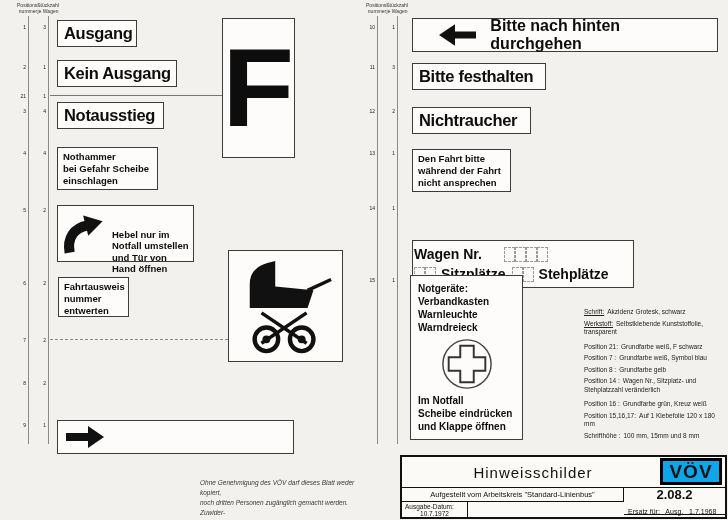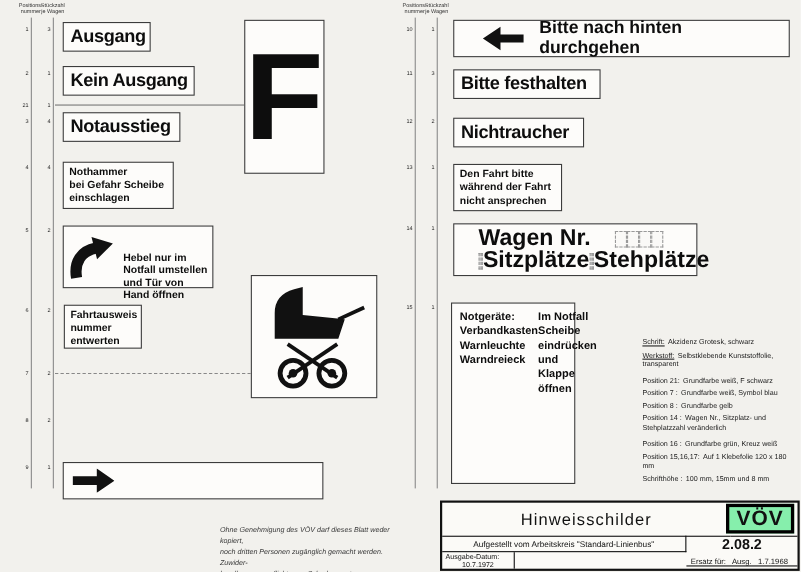--- a/index.html
+++ b/index.html
@@ -20,41 +20,41 @@
   .big{display:flex;align-items:center;padding:0 6px;font-size:16.5px;letter-spacing:-0.3px;white-space:nowrap;}
   .small{font-size:9.5px;line-height:12px;padding:3px 5px;}
   .small div{white-space:nowrap;}
   .fsign{display:flex;align-items:center;justify-content:center;}
   .fletter{font-size:112px;font-weight:bold;transform:scaleX(1.05);line-height:1;}
   .iconbox{display:flex;align-items:center;justify-content:center;}
   .arrow-right-sign{display:flex;align-items:center;justify-content:space-between;padding:0 8px;font-size:18px;}
   .arrow-left-sign{display:flex;align-items:center;gap:14px;padding:0 26px;font-size:16px;}
   .hebel{display:flex;align-items:center;gap:6px;padding:2px 4px;}
   .hebel .txt{font-size:9.5px;line-height:11.5px;font-weight:bold;margin-top:36px;}
-  .wagen{padding:3px 22px;font-size:21px;}
+  .wagen{padding:3px 1px;font-size:14px;margin-top:37px;}
   .wrow{display:flex;align-items:center;height:20px;}
   .dbox{display:inline-block;width:11px;height:15px;border:1px dashed #9a9a9a;box-sizing:border-box;background:#faf9f7;}
-  .notg{display:flex;justify-content:space-between;padding:6px 7px;font-size:10px;line-height:13px;}
+  .notg{display:flex;flex-direction:column;justify-content:space-between;padding:6px 7px;font-size:10px;line-height:13px;}
   .notg .cross{align-self:center;}
   
   .spec{position:absolute;left:584px;top:308px;width:142px;font-size:6.5px;line-height:8.5px;color:#222;}
   .spec .srow{margin-bottom:3px;}
   .spec .lab{margin-right:3px;}
   .spec .u{text-decoration:underline;}
   .gap-before{margin-top:6px;}
   
   .disc{position:absolute;left:200px;top:478px;width:175px;font-size:6.5px;line-height:10px;
         font-style:italic;color:#3a3a3a;}
   
   .tblock{position:absolute;left:400px;top:455px;width:327px;height:64px;border:2px solid #111;
           box-sizing:border-box;background:#fbfaf7;}
   .tb-title{position:absolute;left:0;top:0;width:262px;height:30px;border-bottom:1.5px solid #111;
             display:flex;align-items:center;justify-content:center;font-size:15px;letter-spacing:1px;}
   .tb-topright{position:absolute;left:262px;top:0;width:61px;height:30px;border-bottom:1.5px solid #111;}
-  .tb-voev{position:absolute;left:258px;top:1px;width:62px;height:27px;border:3px solid #000;background:#86efac;
+  .tb-voev{position:absolute;left:258px;top:1px;width:62px;height:27px;border:3px solid #000;background:#0ea5e9;
            display:flex;align-items:center;justify-content:center;font-size:19px;font-weight:bold;letter-spacing:1px;box-sizing:border-box;}
   .tb-row2{position:absolute;left:0;top:30px;width:222px;height:15px;border-right:1.5px solid #111;
            border-bottom:1px solid #111;display:flex;align-items:center;justify-content:center;
            font-size:7.5px;box-sizing:border-box;}
   .tb-num{position:absolute;left:222px;top:30px;width:101px;height:28px;border-bottom:1px solid #111;
           display:flex;align-items:flex-start;justify-content:center;font-size:13px;font-weight:bold;box-sizing:border-box;}
   .tb-date{position:absolute;left:0;top:45px;width:66px;height:15px;border-right:1px solid #111;
            padding:1px 3px;font-size:6.5px;line-height:7px;box-sizing:border-box;}
   .tb-ersatz{position:absolute;left:222px;top:48px;width:101px;height:12px;display:flex;align-items:center;
              padding:0 4px;font-size:7px;box-sizing:border-box;white-space:pre;}

